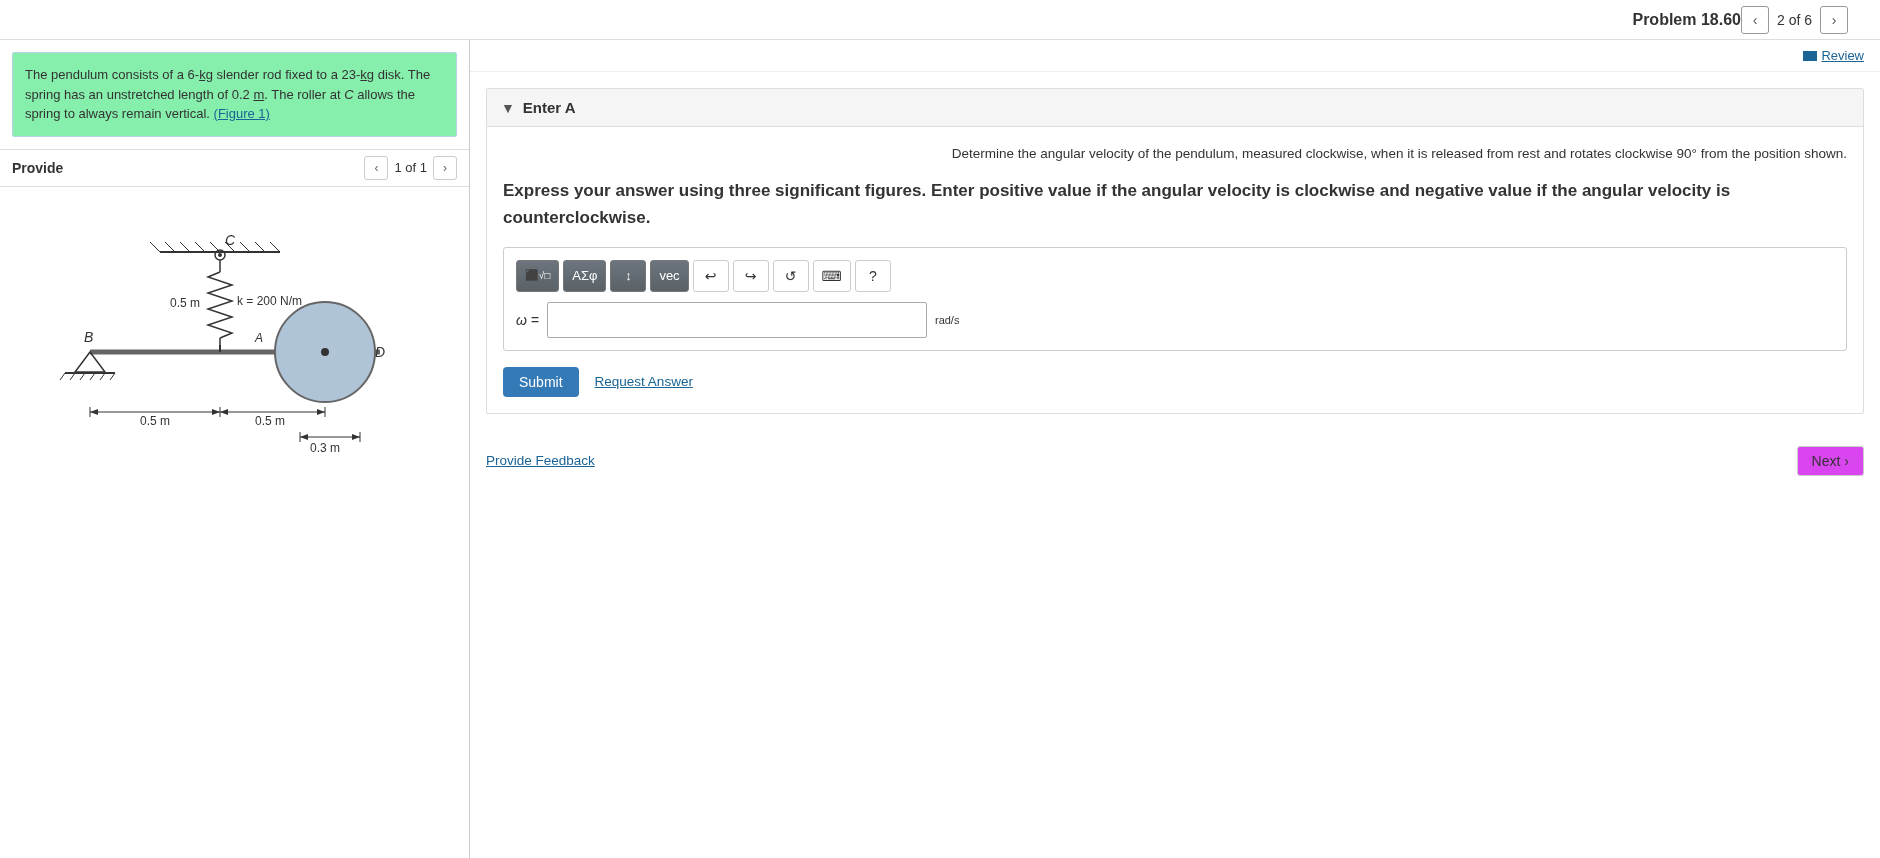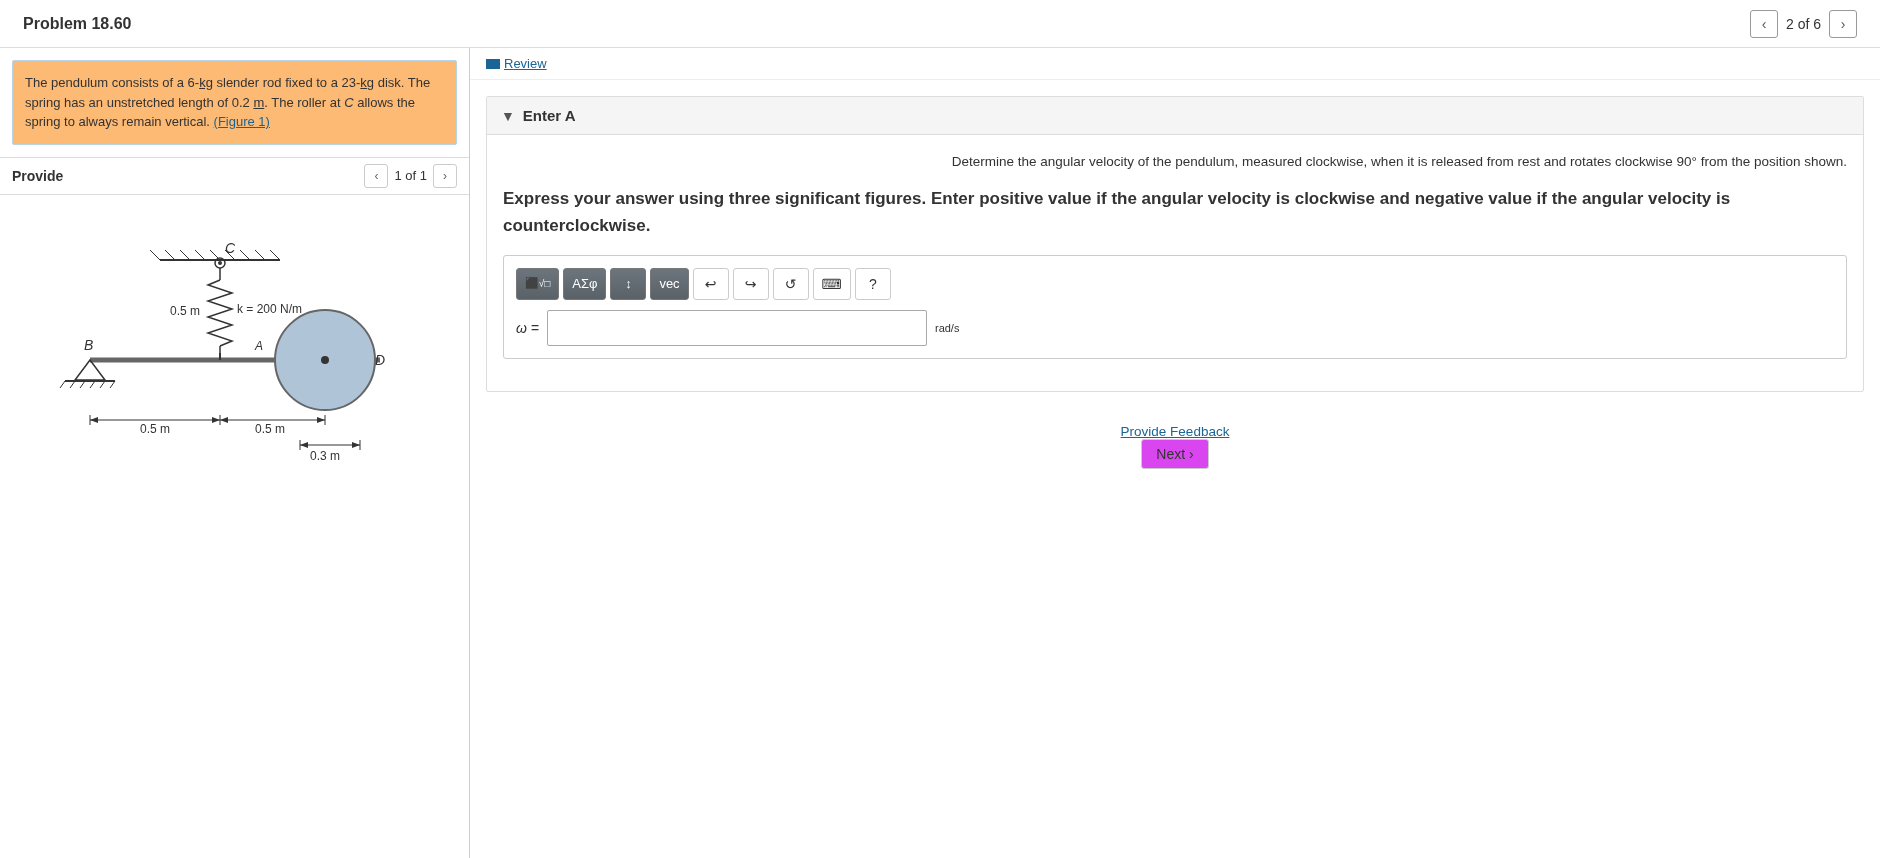--- a/index.html
+++ b/index.html
@@ -2,24 +2,24 @@
 <html><head>
   <meta charset="utf-8">
   <style>
     * { box-sizing: border-box; margin: 0; padding: 0; }
     body { font-family: Arial, sans-serif; font-size: 14px; background: #fff; color: #333; width: 1880px; min-height: 858px; overflow-x: hidden; }
 
     
     .header {
       display: flex;
       align-items: center;
-      justify-content: space-between;
-      padding: 8px 23px;
+      justify-content: flex-end;
+      padding: 8px 32px;
       border-bottom: 1px solid #ddd;
-      height: 48px;
+      height: 40px;
       background: #fff;
     }
     .header-title {
       font-size: 16px;
       font-weight: bold;
       color: #333;
     }
     .header-nav {
       display: flex;
       align-items: center;
@@ -52,21 +52,21 @@
     
     .left-panel {
       width: 470px;
       border-right: 1px solid #ccc;
       display: flex;
       flex-direction: column;
       overflow: hidden;
     }
 
     .problem-desc {
-      background: #fdba74;
+      background: #86efac;
       border: 1px solid #b8d4e8;
       margin: 12px;
       padding: 12px;
       font-size: 13px;
       line-height: 1.5;
       border-radius: 2px;
     }
     .problem-desc a {
       color: #1a6496;
       text-decoration: underline;
@@ -118,21 +118,21 @@
     .right-panel {
       flex: 1;
       overflow-y: auto;
       padding: 0;
       position: relative;
     }
 
     
     .review-bar {
       display: flex;
-      justify-content: flex-start;
+      justify-content: flex-end;
       padding: 8px 16px;
       border-bottom: 1px solid #eee;
     }
     .review-link {
       color: #1a6496;
       text-decoration: underline;
       cursor: pointer;
       font-size: 13px;
       display: flex;
       align-items: center;
@@ -279,21 +279,20 @@
       font-size: 13.5px;
     }
 
     
     .bottom-bar {
       display: flex;
       align-items: center;
       justify-content: space-between;
       padding: 16px;
       margin-top: 8px;
-      flex-direction: column;
     }
     .feedback-link {
       color: #1a6496;
       text-decoration: underline;
       cursor: pointer;
       font-size: 13.5px;
     }
     .next-btn {
       background: #d946ef;
       color: #333;
@@ -461,20 +460,24 @@
             <button class="toolbar-btn-light">?</button>
           </div>
 
           <div class="answer-row">
             <span class="omega-label">ω =</span>
             <input type="text" class="answer-input" placeholder="" style="">
             <span class="unit-label">rad/s</span>
           </div>
         </div>
 
+        <div class="action-row">
+          <button class="submit-btn">Submit</button>
+          <a href="#" class="request-answer-link">Request Answer</a>
+        </div>
       </div>
     </div>
 
     <div class="bottom-bar">
       <a href="#" class="feedback-link">Provide Feedback</a>
       <button class="next-btn">
         <span>Next</span>
         <span>›</span>
       </button>
     </div>

